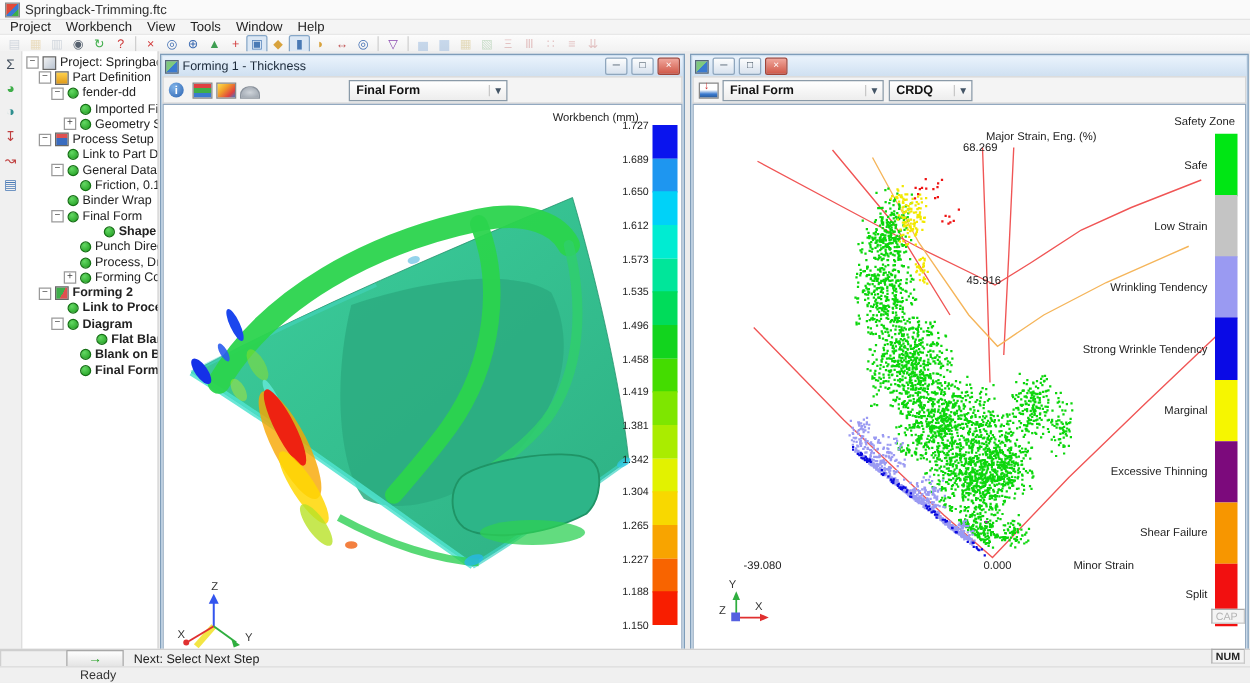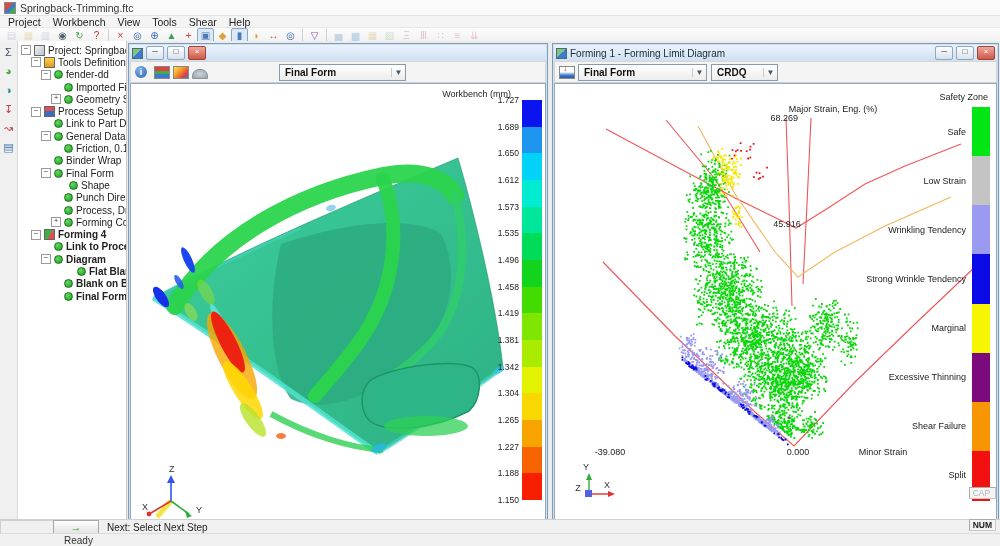--- a/index.html
+++ b/index.html
@@ -74,21 +74,21 @@
 <div id="titlebar">
   <div id="app-icon"></div>
   <div class="t">Springback-Trimming.ftc</div>
 </div>
 
 <div id="menubar">
     <div class="menu-item">Project</div>
     <div class="menu-item">Workbench</div>
     <div class="menu-item">View</div>
     <div class="menu-item">Tools</div>
-    <div class="menu-item">Shear</div>
+    <div class="menu-item">Window</div>
     <div class="menu-item">Help</div>
   </div>
 
 <div id="toolbar">
     <div class="tb-ic disabled" style="color: rgb(154, 167, 184);">▤</div>
     <div class="tb-ic disabled" style="color: rgb(216, 181, 106);">▦</div>
     <div class="tb-ic disabled" style="color: rgb(154, 167, 184);">▥</div>
     <div class="tb-ic" style="color: rgb(85, 96, 110);">◉</div>
     <div class="tb-ic" style="color: rgb(63, 174, 74);">↻</div>
     <div class="tb-ic" style="color: rgb(204, 51, 51);">?</div>
@@ -129,21 +129,21 @@
     </div>
   <div id="tree-panel">
       <div class="tree-row" style="padding-left: 3px;">
         <div class="expander">−</div>
         <div class="sq-ic" style="background: linear-gradient(135deg, rgb(242, 242, 242), rgb(185, 196, 210));"></div>
         <div class="lbl">Project: Springback-Trimming</div>
       </div>
       <div class="tree-row" style="padding-left: 13px;">
         <div class="expander">−</div>
         <div class="sq-ic" style="background: linear-gradient(rgb(255, 210, 77), rgb(224, 154, 26));"></div>
-        <div class="lbl">Tools Definition</div>
+        <div class="lbl">Part Definition</div>
       </div>
       <div class="tree-row" style="padding-left: 23px;">
         <div class="expander">−</div>
         <div class="dot-ic"></div>
         <div class="lbl">fender-dd</div>
       </div>
       <div class="tree-row" style="padding-left: 33px;">
         <div class="exp-space"></div>
         <div class="dot-ic"></div>
         <div class="lbl">Imported File, C:\FTI\...</div>
@@ -176,21 +176,21 @@
       <div class="tree-row" style="padding-left: 23px;">
         <div class="exp-space"></div>
         <div class="dot-ic"></div>
         <div class="lbl">Binder Wrap</div>
       </div>
       <div class="tree-row" style="padding-left: 23px;">
         <div class="expander">−</div>
         <div class="dot-ic"></div>
         <div class="lbl">Final Form</div>
       </div>
-      <div class="tree-row" style="padding-left: 38px;">
+      <div class="tree-row" style="padding-left: 52px; font-weight: bold;">
         <div class="exp-space"></div>
         <div class="dot-ic"></div>
         <div class="lbl">Shape</div>
       </div>
       <div class="tree-row" style="padding-left: 33px;">
         <div class="exp-space"></div>
         <div class="dot-ic"></div>
         <div class="lbl">Punch Direction</div>
       </div>
       <div class="tree-row" style="padding-left: 33px;">
@@ -199,21 +199,21 @@
         <div class="lbl">Process, Draw</div>
       </div>
       <div class="tree-row" style="padding-left: 33px;">
         <div class="expander">+</div>
         <div class="dot-ic"></div>
         <div class="lbl">Forming Conditions</div>
       </div>
       <div class="tree-row bold" style="padding-left: 13px;">
         <div class="expander">−</div>
         <div class="sq-ic" style="background: linear-gradient(120deg, rgb(63, 174, 74) 0px, rgb(63, 174, 74) 55%, rgb(224, 80, 80) 55%);"></div>
-        <div class="lbl">Forming 4</div>
+        <div class="lbl">Forming 2</div>
       </div>
       <div class="tree-row bold" style="padding-left: 23px;">
         <div class="exp-space"></div>
         <div class="dot-ic"></div>
         <div class="lbl">Link to Process Setup 1</div>
       </div>
       <div class="tree-row bold" style="padding-left: 23px;">
         <div class="expander">−</div>
         <div class="dot-ic"></div>
         <div class="lbl">Diagram</div>
@@ -232,20 +232,21 @@
         <div class="exp-space"></div>
         <div class="dot-ic"></div>
         <div class="lbl">Final Form</div>
       </div>
     </div>
   <div id="mdi">
 
     <div class="win" id="win1" style="left:1px;top:2px;width:420px;height:479px;">
       <div class="win-title">
         <div class="win-ic"></div>
+        <div class="wt">Forming 1 - Thickness</div>
         <div class="wbtn">─</div>
         <div class="wbtn">□</div>
         <div class="wbtn close">×</div>
       </div>
       <div class="win-toolbar">
         <div class="cicon">
             <div class="ci-info">i</div>
           </div>
         <div class="cicon">
             <div class="ci-bands"></div>
@@ -310,21 +311,20 @@
             </g>
         </svg>
         <div id="cb-title" class="cb-title" style="right:34px;top:5px;">Workbench (mm)</div>
         <div id="colorbar"></div>
       <div class="cb-band" style="right: 3px; top: 16px; height: 27.1667px; background: rgb(10, 20, 238);"></div><div class="cb-band" style="right: 3px; top: 42.7px; height: 27.1667px; background: rgb(30, 150, 240);"></div><div class="cb-band" style="right: 3px; top: 69.3px; height: 27.1667px; background: rgb(0, 210, 248);"></div><div class="cb-band" style="right: 3px; top: 96px; height: 27.1667px; background: rgb(0, 236, 210);"></div><div class="cb-band" style="right: 3px; top: 122.7px; height: 27.1667px; background: rgb(0, 230, 154);"></div><div class="cb-band" style="right: 3px; top: 149.3px; height: 27.1667px; background: rgb(0, 220, 90);"></div><div class="cb-band" style="right: 3px; top: 176px; height: 27.1667px; background: rgb(18, 212, 30);"></div><div class="cb-band" style="right: 3px; top: 202.7px; height: 27.1667px; background: rgb(68, 220, 0);"></div><div class="cb-band" style="right: 3px; top: 229.3px; height: 27.1667px; background: rgb(126, 230, 0);"></div><div class="cb-band" style="right: 3px; top: 256px; height: 27.1667px; background: rgb(170, 236, 0);"></div><div class="cb-band" style="right: 3px; top: 282.7px; height: 27.1667px; background: rgb(226, 242, 0);"></div><div class="cb-band" style="right: 3px; top: 309.3px; height: 27.1667px; background: rgb(248, 216, 0);"></div><div class="cb-band" style="right: 3px; top: 336px; height: 27.1667px; background: rgb(248, 164, 0);"></div><div class="cb-band" style="right: 3px; top: 362.7px; height: 27.1667px; background: rgb(248, 100, 0);"></div><div class="cb-band" style="right: 3px; top: 389.3px; height: 27.1667px; background: rgb(248, 30, 0);"></div><div class="cb-label" style="right: 26px; top: 11px;">1.727</div><div class="cb-label" style="right: 26px; top: 37.7px;">1.689</div><div class="cb-label" style="right: 26px; top: 64.3px;">1.650</div><div class="cb-label" style="right: 26px; top: 91px;">1.612</div><div class="cb-label" style="right: 26px; top: 117.7px;">1.573</div><div class="cb-label" style="right: 26px; top: 144.3px;">1.535</div><div class="cb-label" style="right: 26px; top: 171px;">1.496</div><div class="cb-label" style="right: 26px; top: 197.7px;">1.458</div><div class="cb-label" style="right: 26px; top: 224.3px;">1.419</div><div class="cb-label" style="right: 26px; top: 251px;">1.381</div><div class="cb-label" style="right: 26px; top: 277.7px;">1.342</div><div class="cb-label" style="right: 26px; top: 304.3px;">1.304</div><div class="cb-label" style="right: 26px; top: 331px;">1.265</div><div class="cb-label" style="right: 26px; top: 357.7px;">1.227</div><div class="cb-label" style="right: 26px; top: 384.3px;">1.188</div><div class="cb-label" style="right: 26px; top: 411px;">1.150</div></div>
     </div>
 
     <div class="win" id="win2" style="left:425px;top:2px;width:447px;height:489px;">
       <div class="win-title">
         <div class="win-ic"></div>
-        <div class="wt">Forming 1 - Forming Limit Diagram</div>
         <div class="wbtn">─</div>
         <div class="wbtn">□</div>
         <div class="wbtn close">×</div>
       </div>
       <div class="win-toolbar">
         <div class="cicon">
             <div class="ci-form"></div>
           </div>
         <div class="combo" style="width:122px;">
           <span class="cv">Final Form</span>

